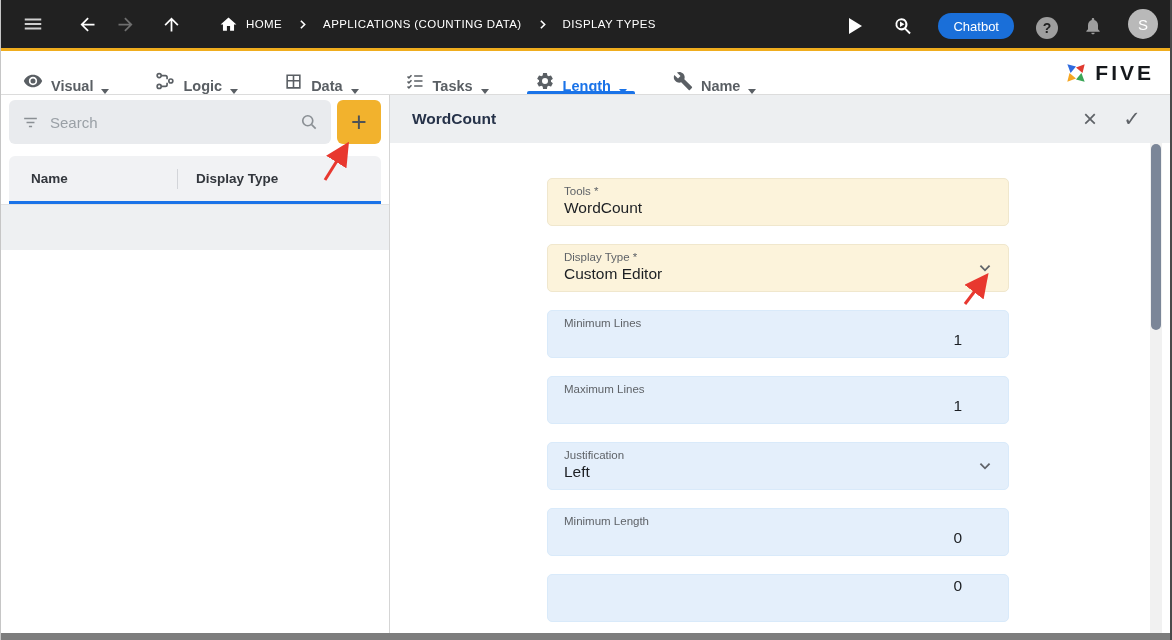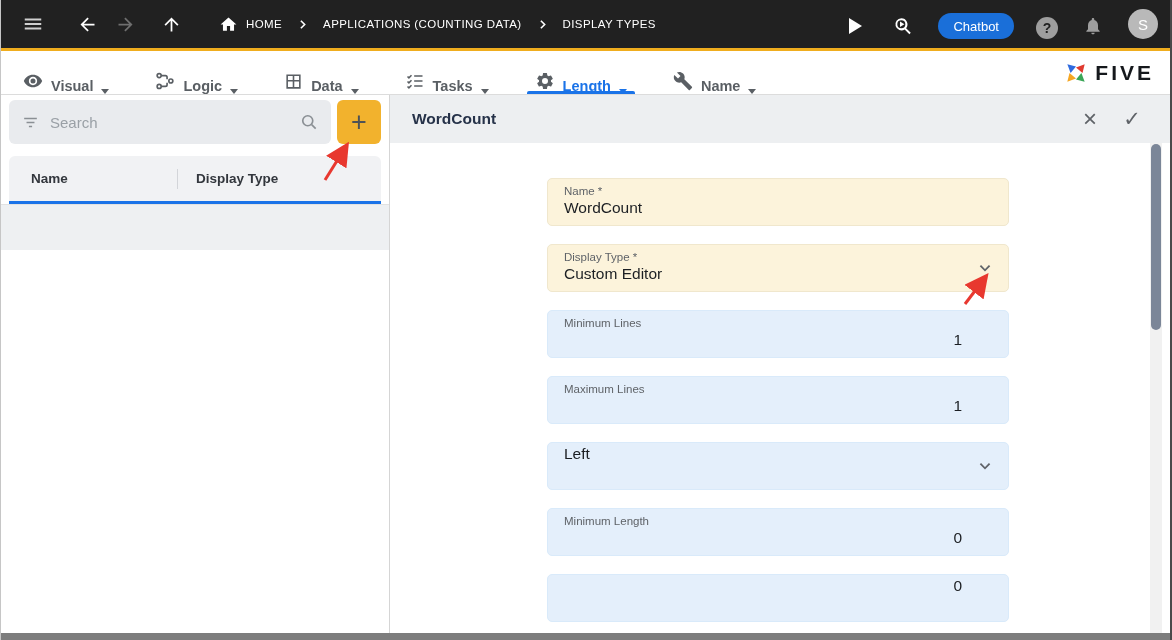--- a/index.html
+++ b/index.html
@@ -273,21 +273,21 @@
       <div class="form-header">
         <span class="form-title">WordCount</span>
         <button class="fh-btn fh-close">×</button>
         <button class="fh-btn fh-check">✓</button>
       </div>
 
       <div class="form-body">
         <div class="fields">
 
           <div class="field cream">
-            <div class="f-label">Name *</div>
+            <div class="f-label">Tools *</div>
             <div class="f-value">WordCount</div>
           </div>
 
           <div class="field cream">
             <div class="f-label">Display Type *</div>
             <div class="f-value">Custom Editor</div>
             <span class="f-chevron">
               <svg width="22" height="22" viewBox="0 0 24 24" fill="none" stroke="#5f6368" stroke-width="2">
                   <polyline points="7 10 12 15 17 10"></polyline>
                 </svg>
@@ -298,20 +298,21 @@
             <div class="f-label">Minimum Lines</div>
             <div class="f-value">1</div>
           </div>
 
           <div class="field blue num">
             <div class="f-label">Maximum Lines</div>
             <div class="f-value">1</div>
           </div>
 
           <div class="field blue">
+            <div class="f-label">Justification</div>
             <div class="f-value">Left</div>
             <span class="f-chevron">
               <svg width="22" height="22" viewBox="0 0 24 24" fill="none" stroke="#5f6368" stroke-width="2">
                   <polyline points="7 10 12 15 17 10"></polyline>
                 </svg>
             </span>
           </div>
 
           <div class="field blue num">
             <div class="f-label">Minimum Length</div>

